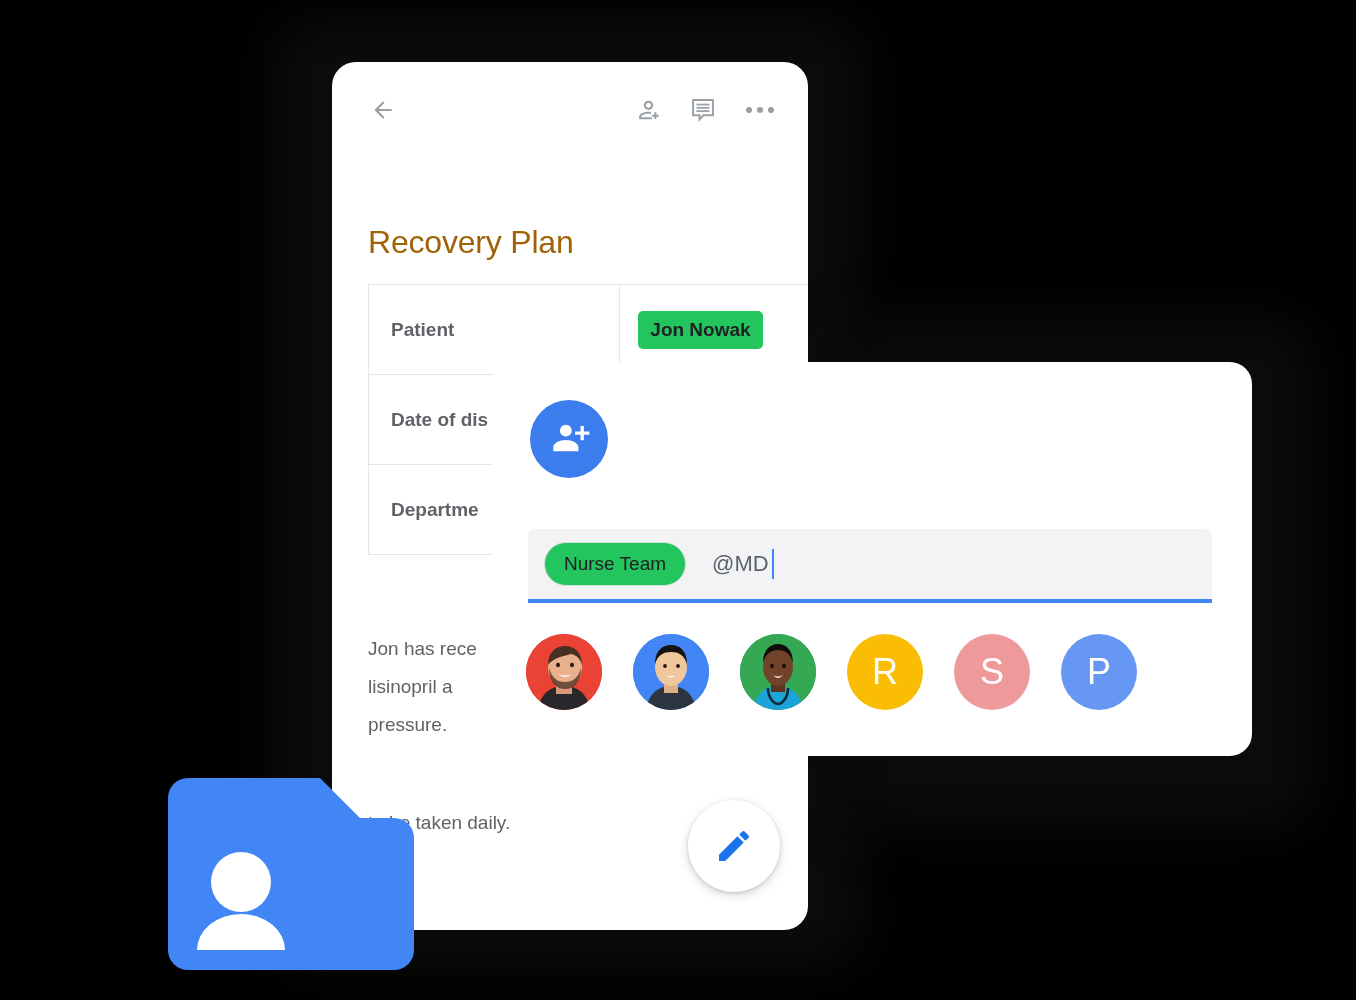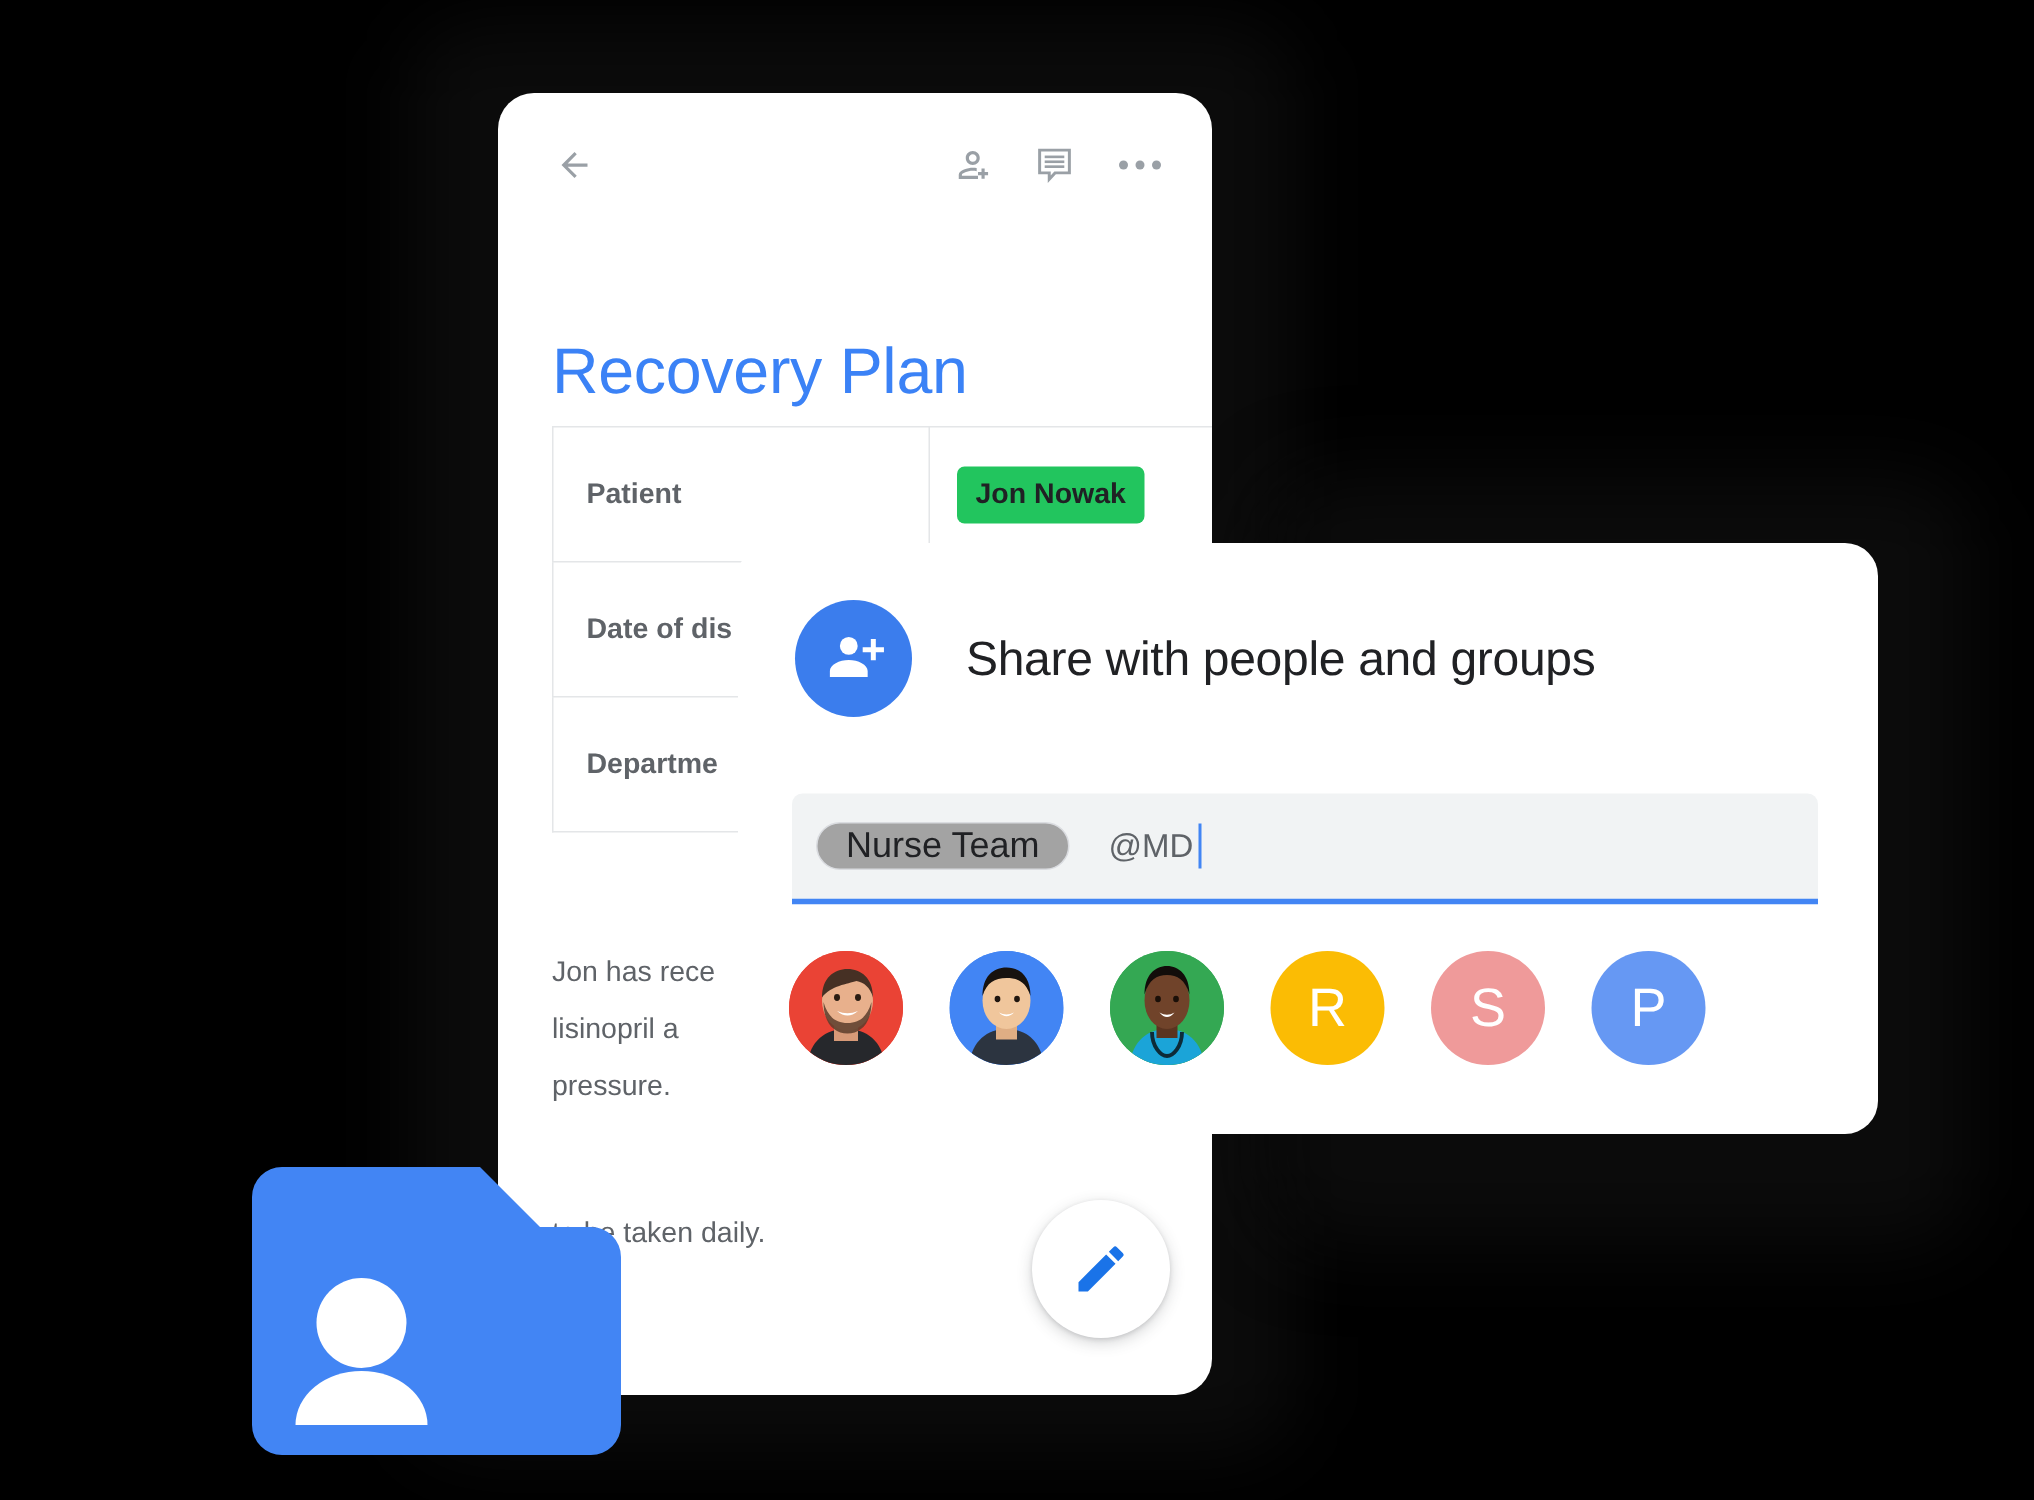--- a/index.html
+++ b/index.html
@@ -46,23 +46,23 @@
   .tb-back { width: 34px; height: 34px; display:flex; align-items:center; justify-content:center; cursor:pointer; }
   .tb-spacer { flex: 1; }
   .tb-actions { display: flex; align-items: center; gap: 28px; }
   .tb-icon { width: 30px; height: 30px; display:flex; align-items:center; justify-content:center; cursor:pointer; }
   .tb-dots { display:flex; align-items:center; gap: 5px; cursor:pointer; }
   .tb-dots i { width: 6px; height: 6px; border-radius: 50%; background: #9aa0a6; display:block; }
 
   .doc-title {
     position: absolute;
     left: 36px; top: 162px;
-    font-size: 43px;
+    font-size: 32px;
     font-weight: 400;
-    color: #3b82f6;
+    color: #a16207;
     letter-spacing: -0.2px;
   }
 
   
   .doc-table {
     position: absolute;
     left: 36px; top: 222px;
     width: 470px;
     border-collapse: collapse;
   }
@@ -153,27 +153,27 @@
     width: 684px; height: 74px;
     background: #f1f3f4;
     border-radius: 7px 7px 0 0;
     border-bottom: 4px solid #4285f4;
     display: flex;
     align-items: center;
     padding: 0 16px;
     cursor: text;
   }
   .chip {
-    height: 32px;
+    height: 44px;
     border: 1px solid #dadce0;
-    background: #a3a3a3;
+    background: #22c55e;
     border-radius: 22px;
     display: flex; align-items: center;
     padding: 0 19px;
-    font-size: 24px;
+    font-size: 19px;
     color: #202124;
     white-space: nowrap;
   }
   .field-text {
     margin-left: 26px;
     font-size: 22px;
     color: #5f6368;
     display: flex;
     align-items: center;
   }
@@ -299,21 +299,20 @@
   <div class="share-card">
 
     <div class="share-head">
       <div class="share-avatar">
         <svg width="42" height="42" viewBox="0 0 24 24" aria-hidden="true">
           <circle cx="10.2" cy="7.2" r="3.4" fill="#ffffff"></circle>
           <path d="M10.2 12.6c-3.6 0-7.2 1.8-7.2 4.2V19h14.4v-2.2c0-2.4-3.6-4.2-7.2-4.2z" fill="#ffffff"></path>
           <path d="M18.6 4.6h1.9v3.1h3.1v1.9h-3.1v3.1h-1.9V9.6h-3.1V7.7h3.1z" fill="#ffffff"></path>
         </svg>
       </div>
-      <div class="share-title">Share with people and groups</div>
     </div>
 
     <div class="share-field">
       <span class="chip">Nurse Team</span>
       <span class="field-text">
         <span>@MD</span>
         <span class="caret"></span>
       </span>
     </div>
 

